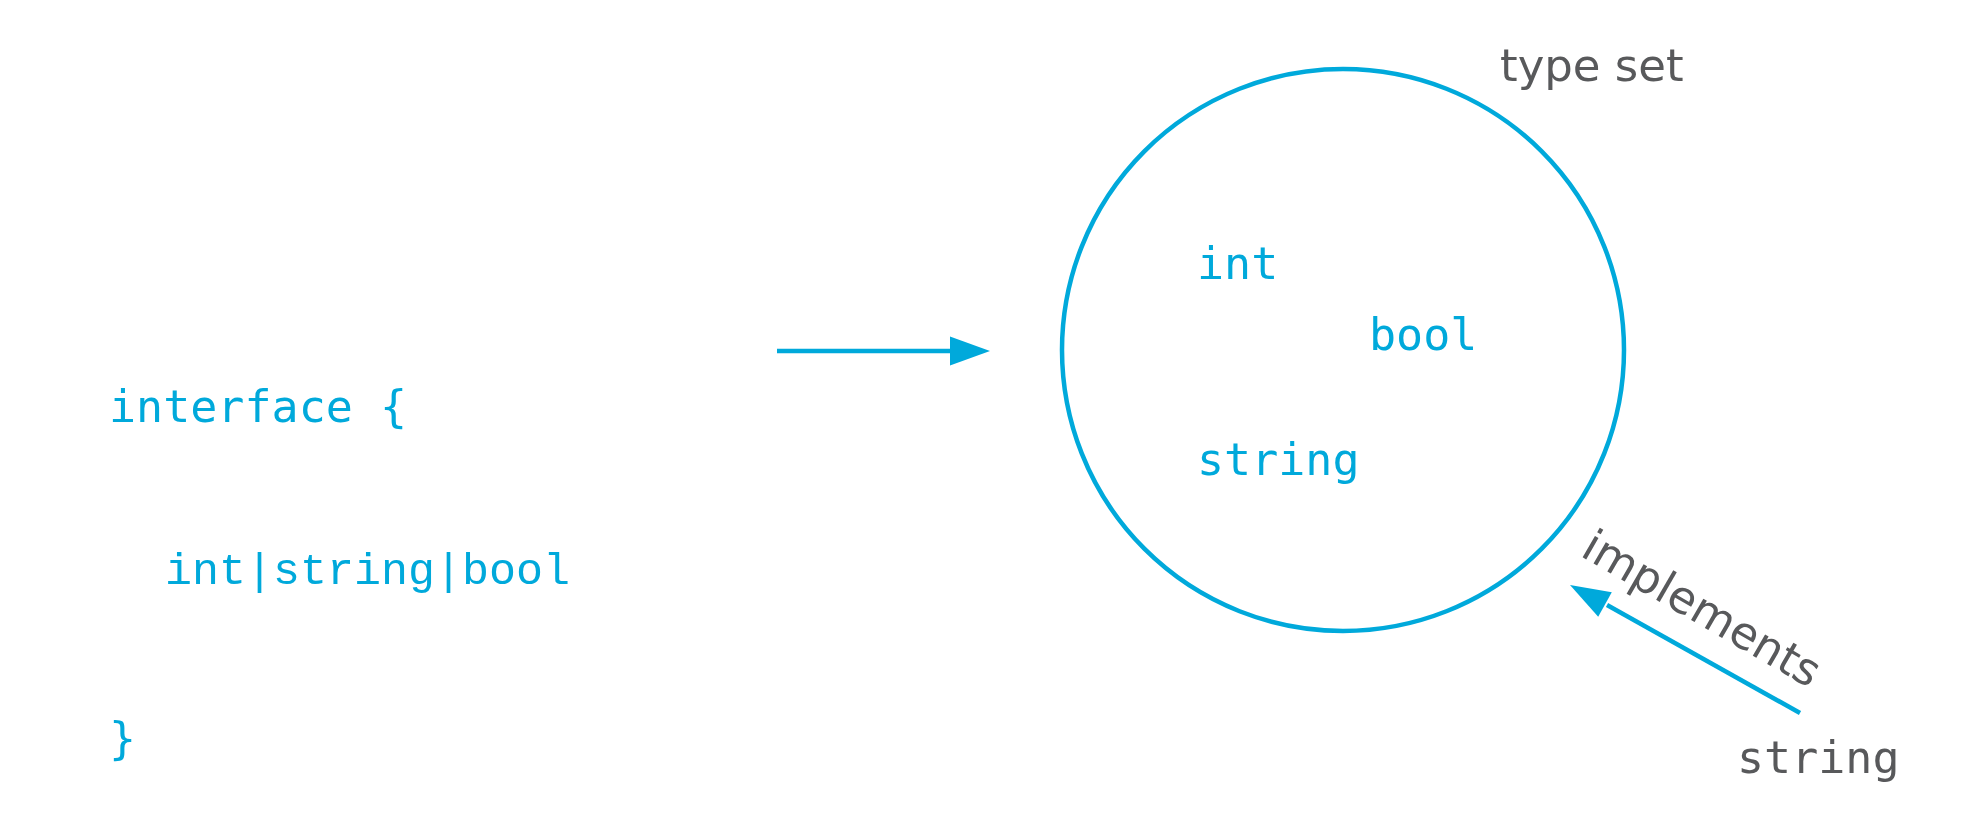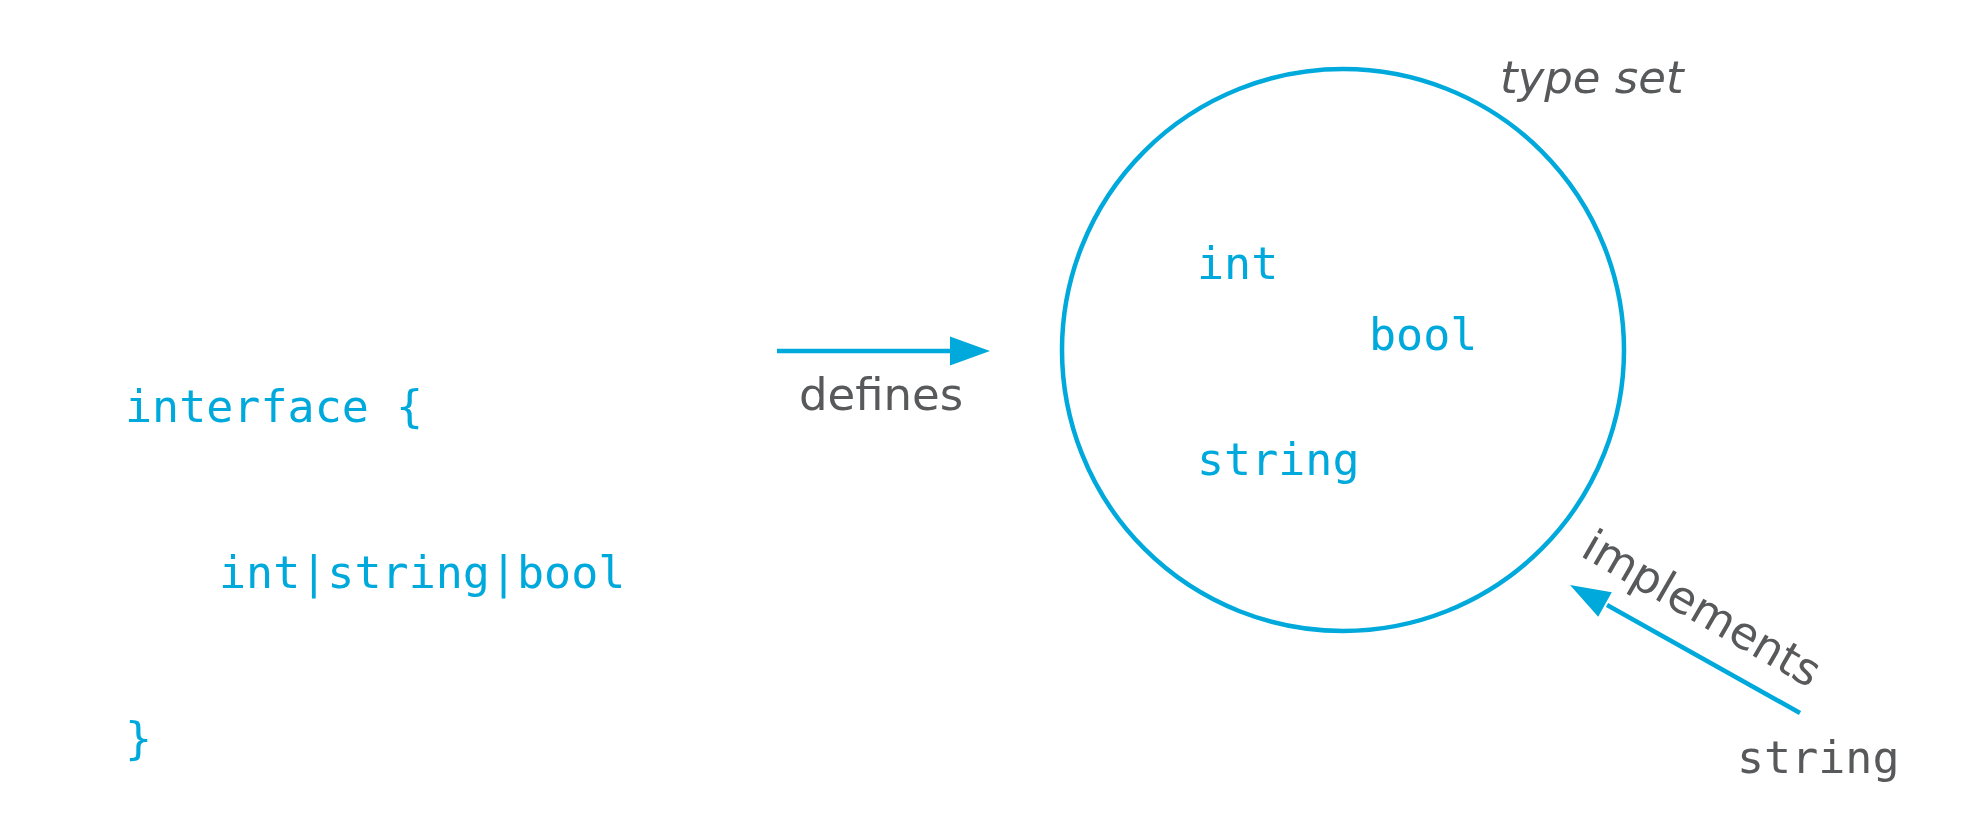--- a/index.html
+++ b/index.html
@@ -24,31 +24,31 @@
   .mono { font-family: "DejaVu Sans Mono", "Liberation Mono", monospace; }
   .sans { font-family: "DejaVu Sans", "Liberation Sans", sans-serif; }
 
   .code-block {
     position: absolute;
     left: 109px;
     top: 271px;
     font-size: 45px;
     white-space: pre;
   }
-  .code-line { line-height: 60px; height: 60px; margin-left: 16px; }
-  .code-line-indent { margin-left: 110px; }
+  .code-line { line-height: 60px; height: 60px; }
+  .code-line-indent { margin-left: 56px; font-family: Liberation Mono, monospace; }
 
   .label {
     position: absolute;
     font-size: 45px;
     line-height: 1;
     white-space: nowrap;
   }
   .defines-label { left: 799px;  top: 372px; }
-  .type-set-label { left: 1500px; top: 55px; font-style: italic; }
+  .type-set-label { left: 1500px; top: 43px; }
   .member-int    { left: 1197px; top: 241px; }
   .member-bool   { left: 1355px; top: 312px; margin-left: 14px; }
   .member-string { left: 1197px; top: 437px; }
   .implements-label {
     left: 1569px;
     top: 586px;
     transform: rotate(30deg);
     transform-origin: center center;
   }
   .implementing-type-label { left: 1737px; top: 735px; }
@@ -71,21 +71,20 @@
       <polygon class="fill-accent" points="1570,585 1611.8,592.3 1598.2,616.7"></polygon>
     </g>
   </svg>
 
   <div class="code-block accent-text mono">
     <div class="code-line">interface {</div>
     <div class="code-line code-line-indent">int|string|bool</div>
     <div class="code-line">}</div>
   </div>
 
-  <div class="label muted-text sans defines-label">defines</div>
 
   <div class="label muted-text sans type-set-label">type set</div>
 
   <div class="label accent-text mono member-int">int</div>
 
   <div class="label accent-text mono member-bool">bool</div>
 
   <div class="label accent-text mono member-string">string</div>
 
   <div class="label muted-text sans implements-label">implements</div>

